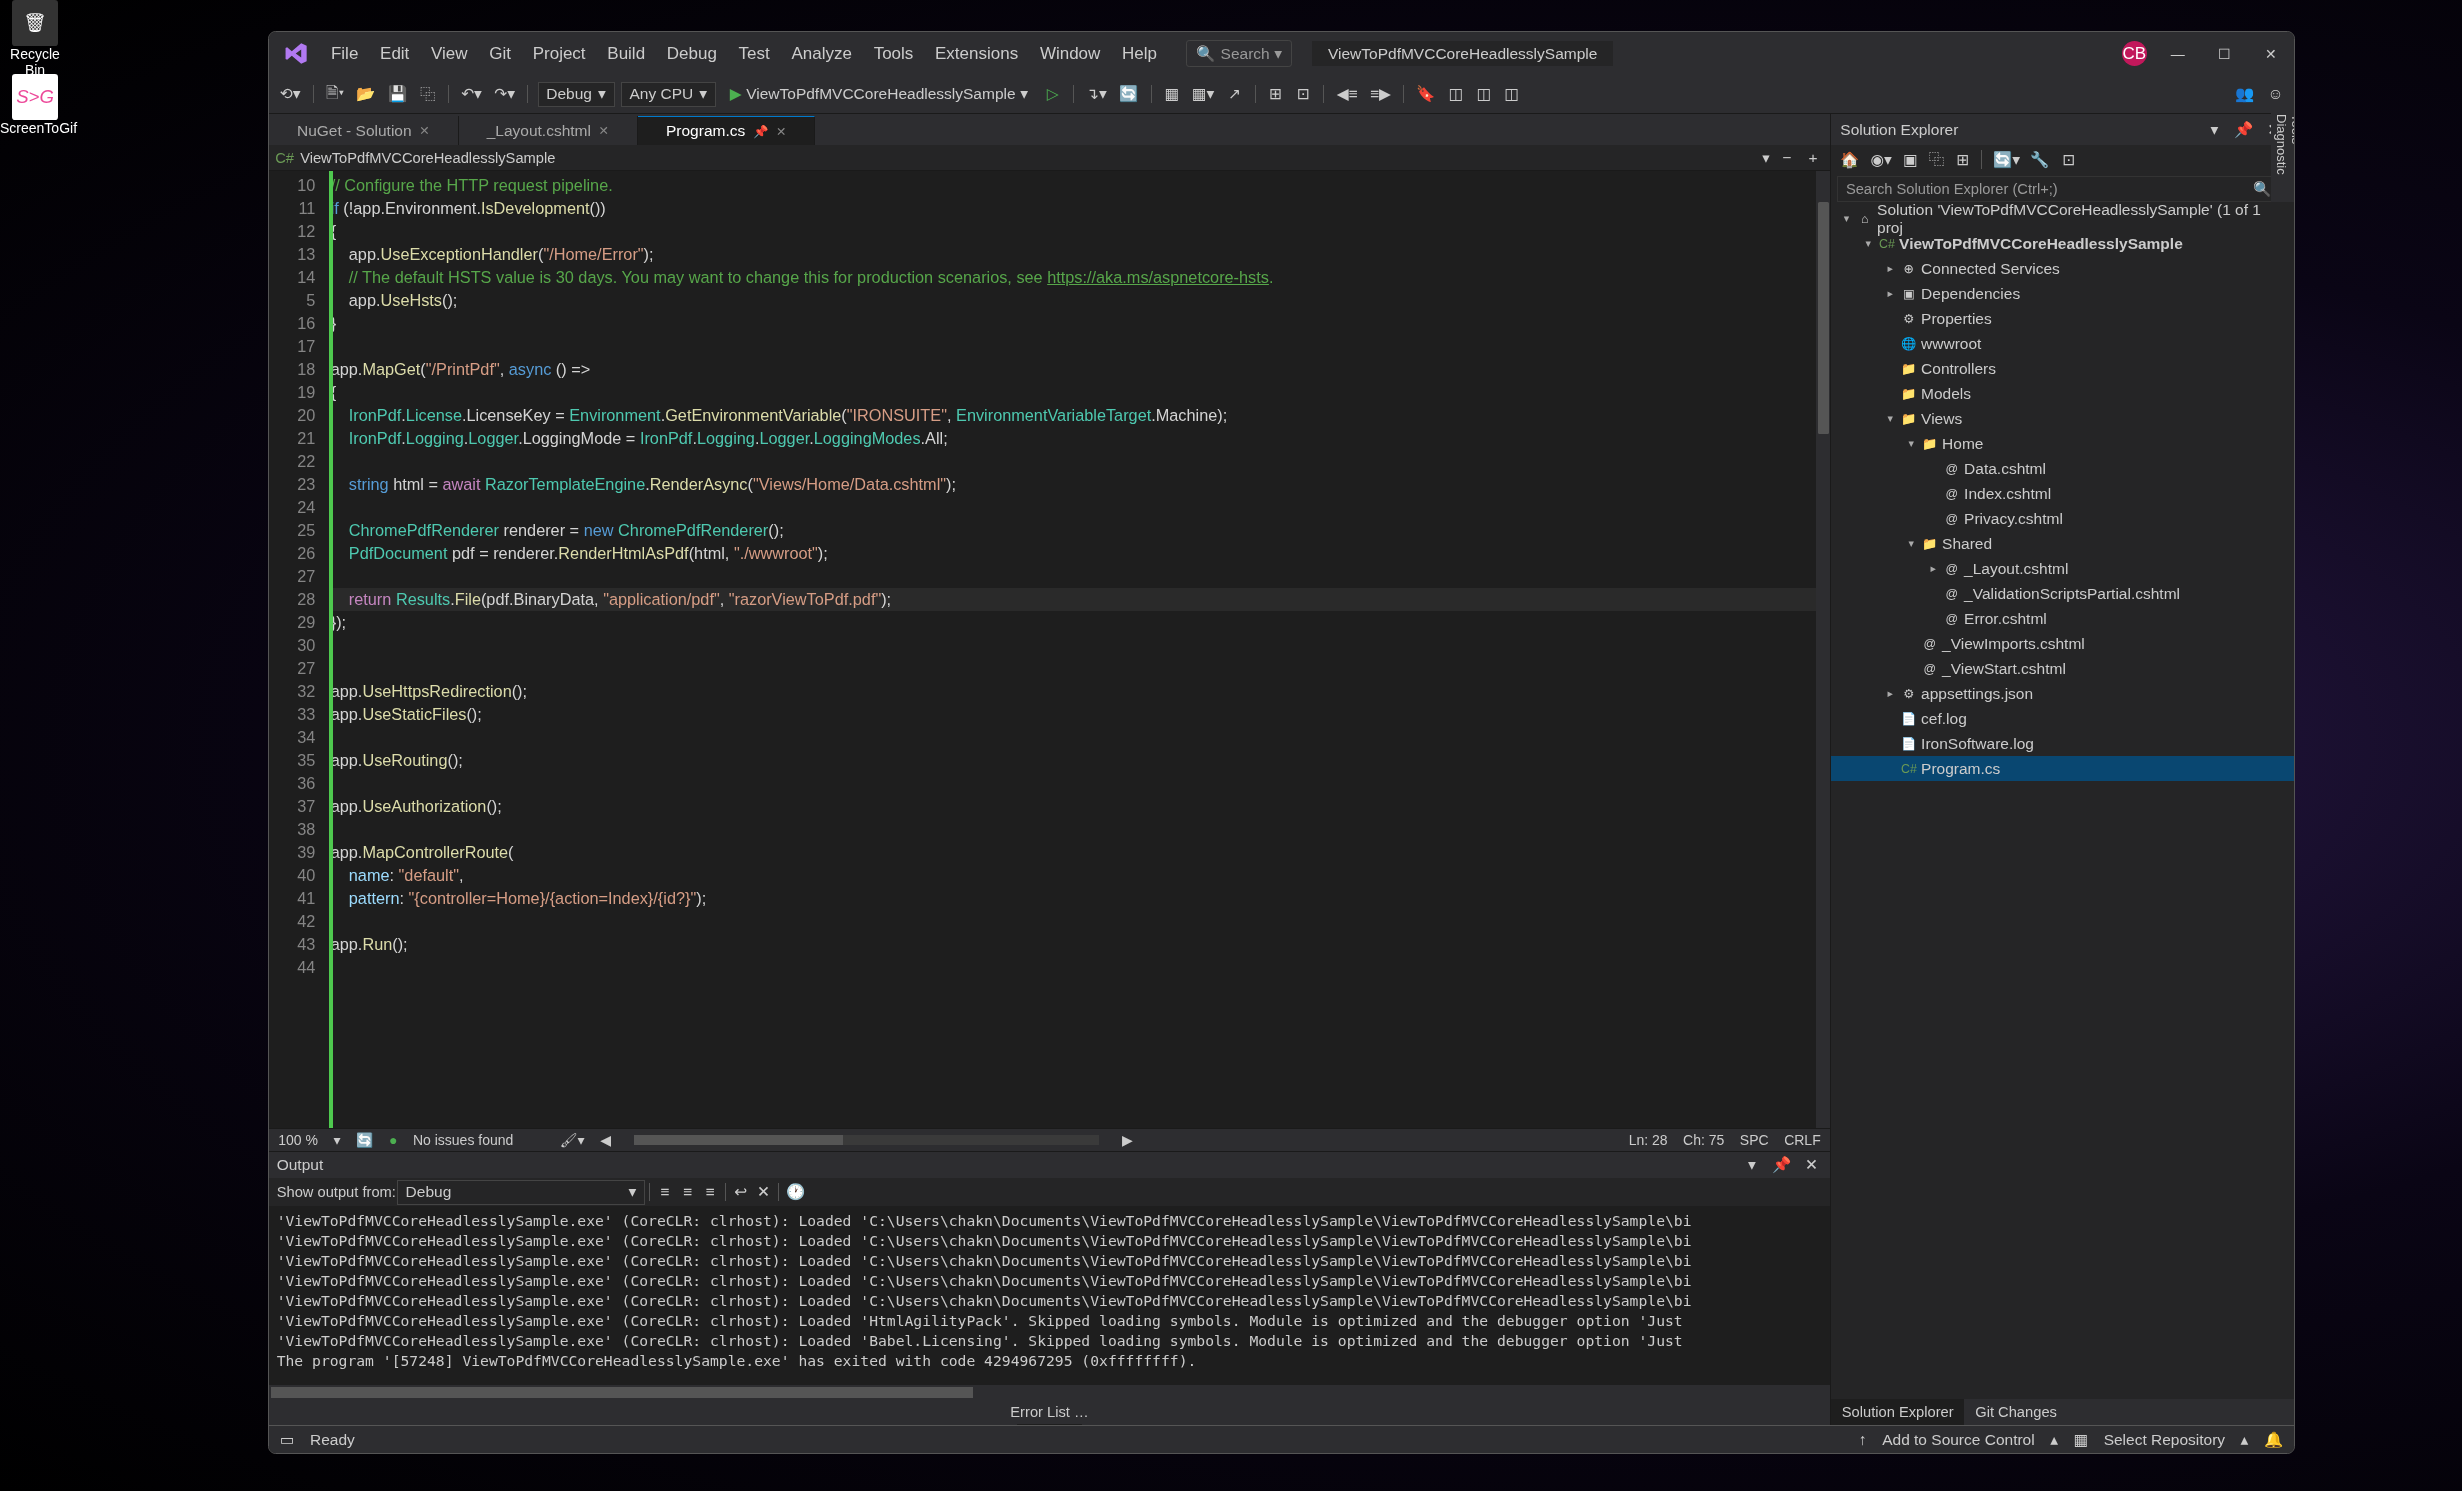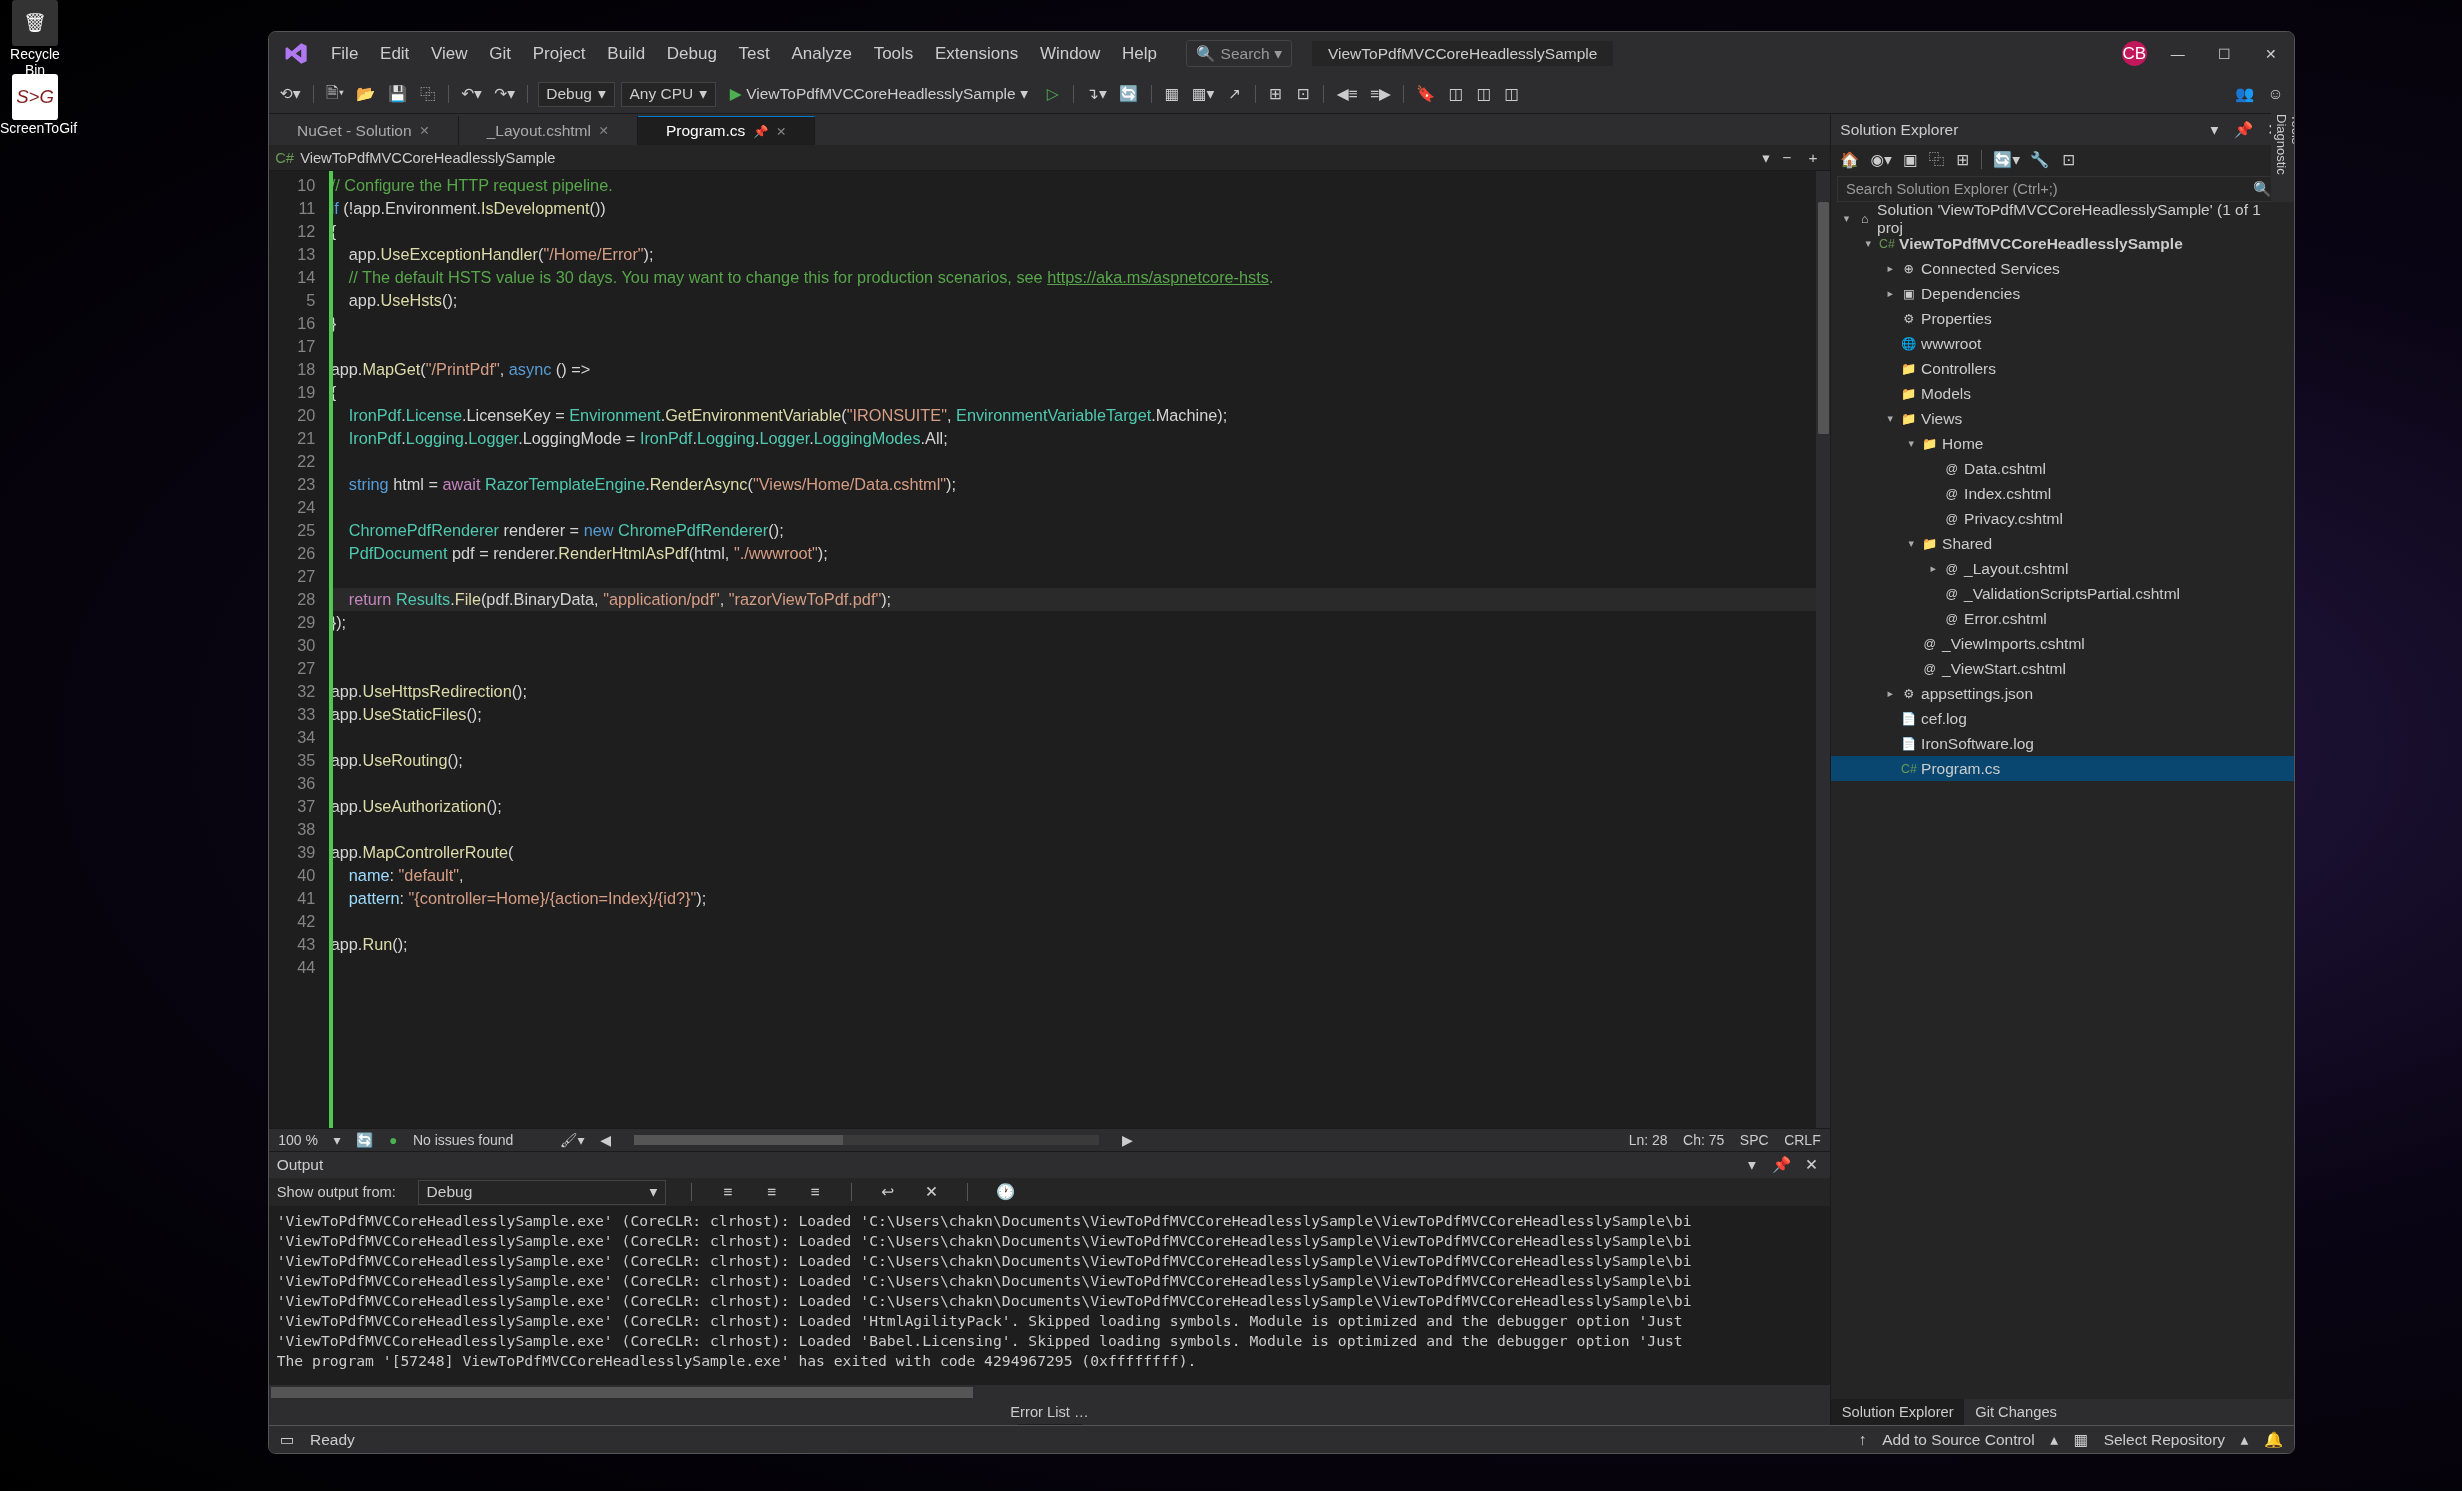--- a/index.html
+++ b/index.html
@@ -37,21 +37,21 @@
 .indicator-strip { position: absolute; top: 0; bottom: 0; left: 60px; width: 3.9px; background: #4ec94e; z-index: 1; }
 .scroll-v { position: absolute; right: 0; top: 0; bottom: 0; width: 14px; background: #2d2d30; }
 .scroll-thumb { position: absolute; left: 1.5px; right: 1.5px; top: 31px; height: 232px; background: #555; border-radius: 1.5px; }
 .code .c { color: #57A64A; } .code .k { color: #569cd6; } .code .s { color: #d69d85; } .code .t { color: #4ec9b0; } .code .m { color: #dcdcaa; } .code .p { color: #9cdcfe; } .code .u { text-decoration: underline; } .code .await { color: #c586c0; }
 .code-line-hl { background: #2a2a2a; display: inline-block; width: 100%; }
 .editor-status { height: 23px; background: #2d2d30; display: flex; align-items: center; padding: 0 9.3px; gap: 15.5px; color: #ccc; font-size: 14px; border-top: 0.8px solid #1a1a1a; }
 .editor-status .spacer { flex: 1; }
 .output-panel { height: 248px; display: flex; flex-direction: column; border-top: 0.8px solid #1a1a1a; }
 .output-header { height: 26px; background: #2d2d30; display: flex; align-items: center; padding: 0 7.7px; color: #ccc; font-size: 15.5px; }
 .output-header .right { margin-left: auto; display: flex; gap: 6.2px; }
-.output-tools { height: 28px; background: #252526; display: flex; align-items: center; padding: 0 7.7px; gap: 22px; color: #ccc; font-size: 14.7px; }
+.output-tools { height: 28px; background: #252526; display: flex; align-items: center; padding: 0 7.7px; gap: 1px; color: #ccc; font-size: 14.7px; }
 .output-text { flex: 1; background: #1e1e1e; padding: 4.6px 7.7px; font-family: Consolas, monospace; font-size: 14.7px; color: #ccc; white-space: pre; overflow: hidden; line-height: 20px; }
 .bottom-tabs { height: 26px; background: #2d2d30; display: flex; align-items: center; flex-direction: column; }
 .btab { padding: 4.6px 10.8px; color: #ccc; font-size: 14.7px; cursor: pointer; }
 .btab.active { background: #1e1e1e; }
 .solution-explorer { width: 464px; background: #252526; display: flex; flex-direction: column; border-left: 0.8px solid #1a1a1a; }
 .se-header { height: 31px; background: #2d2d30; display: flex; align-items: center; padding: 0 9.3px; color: #ccc; font-size: 15.5px; }
 .se-header .right { margin-left: auto; display: flex; gap: 6.2px; }
 .se-toolbar { height: 29px; display: flex; align-items: center; padding: 0 6.2px; gap: 4.6px; }
 .se-search { height: 26px; padding: 0 7.7px; color: #999; font-size: 14.7px; border: 0.8px solid #333; margin: 1.5px 6.2px; display: flex; align-items: center; }
 .se-tree { flex: 1; padding: 3.1px 0; overflow: hidden; }
@@ -69,21 +69,21 @@
 </style>
 </head>
 <body>
 
 <div class="desktop">
   <div class="desktop-icon" style="top:0;left:0">
     <div class="ico">🗑</div>
     <div>Recycle Bin</div>
   </div>
   <div class="desktop-icon" style="top:74px;left:0">
-    <div class="ico" style="background:#fff;color:#7f1d1d;font-style:italic">S&gt;G</div>
+    <div class="ico" style="background:#fff;color:#ec4899;font-style:italic">S&gt;G</div>
     <div>ScreenToGif</div>
   </div>
 
   <div class="vs-window">
     <div class="titlebar">
       <svg class="vs-logo" viewBox="0 0 32 32">
           <path fill="#b179f1" d="M22 3l7 3v20l-7 3-12-10-6 5-2-1V9l2-1 6 5L22 3zm0 8l-7 5 7 5V11z"></path>
         </svg>
       <div class="menu" id="menubar">
           <div class="menu-item">File</div>

